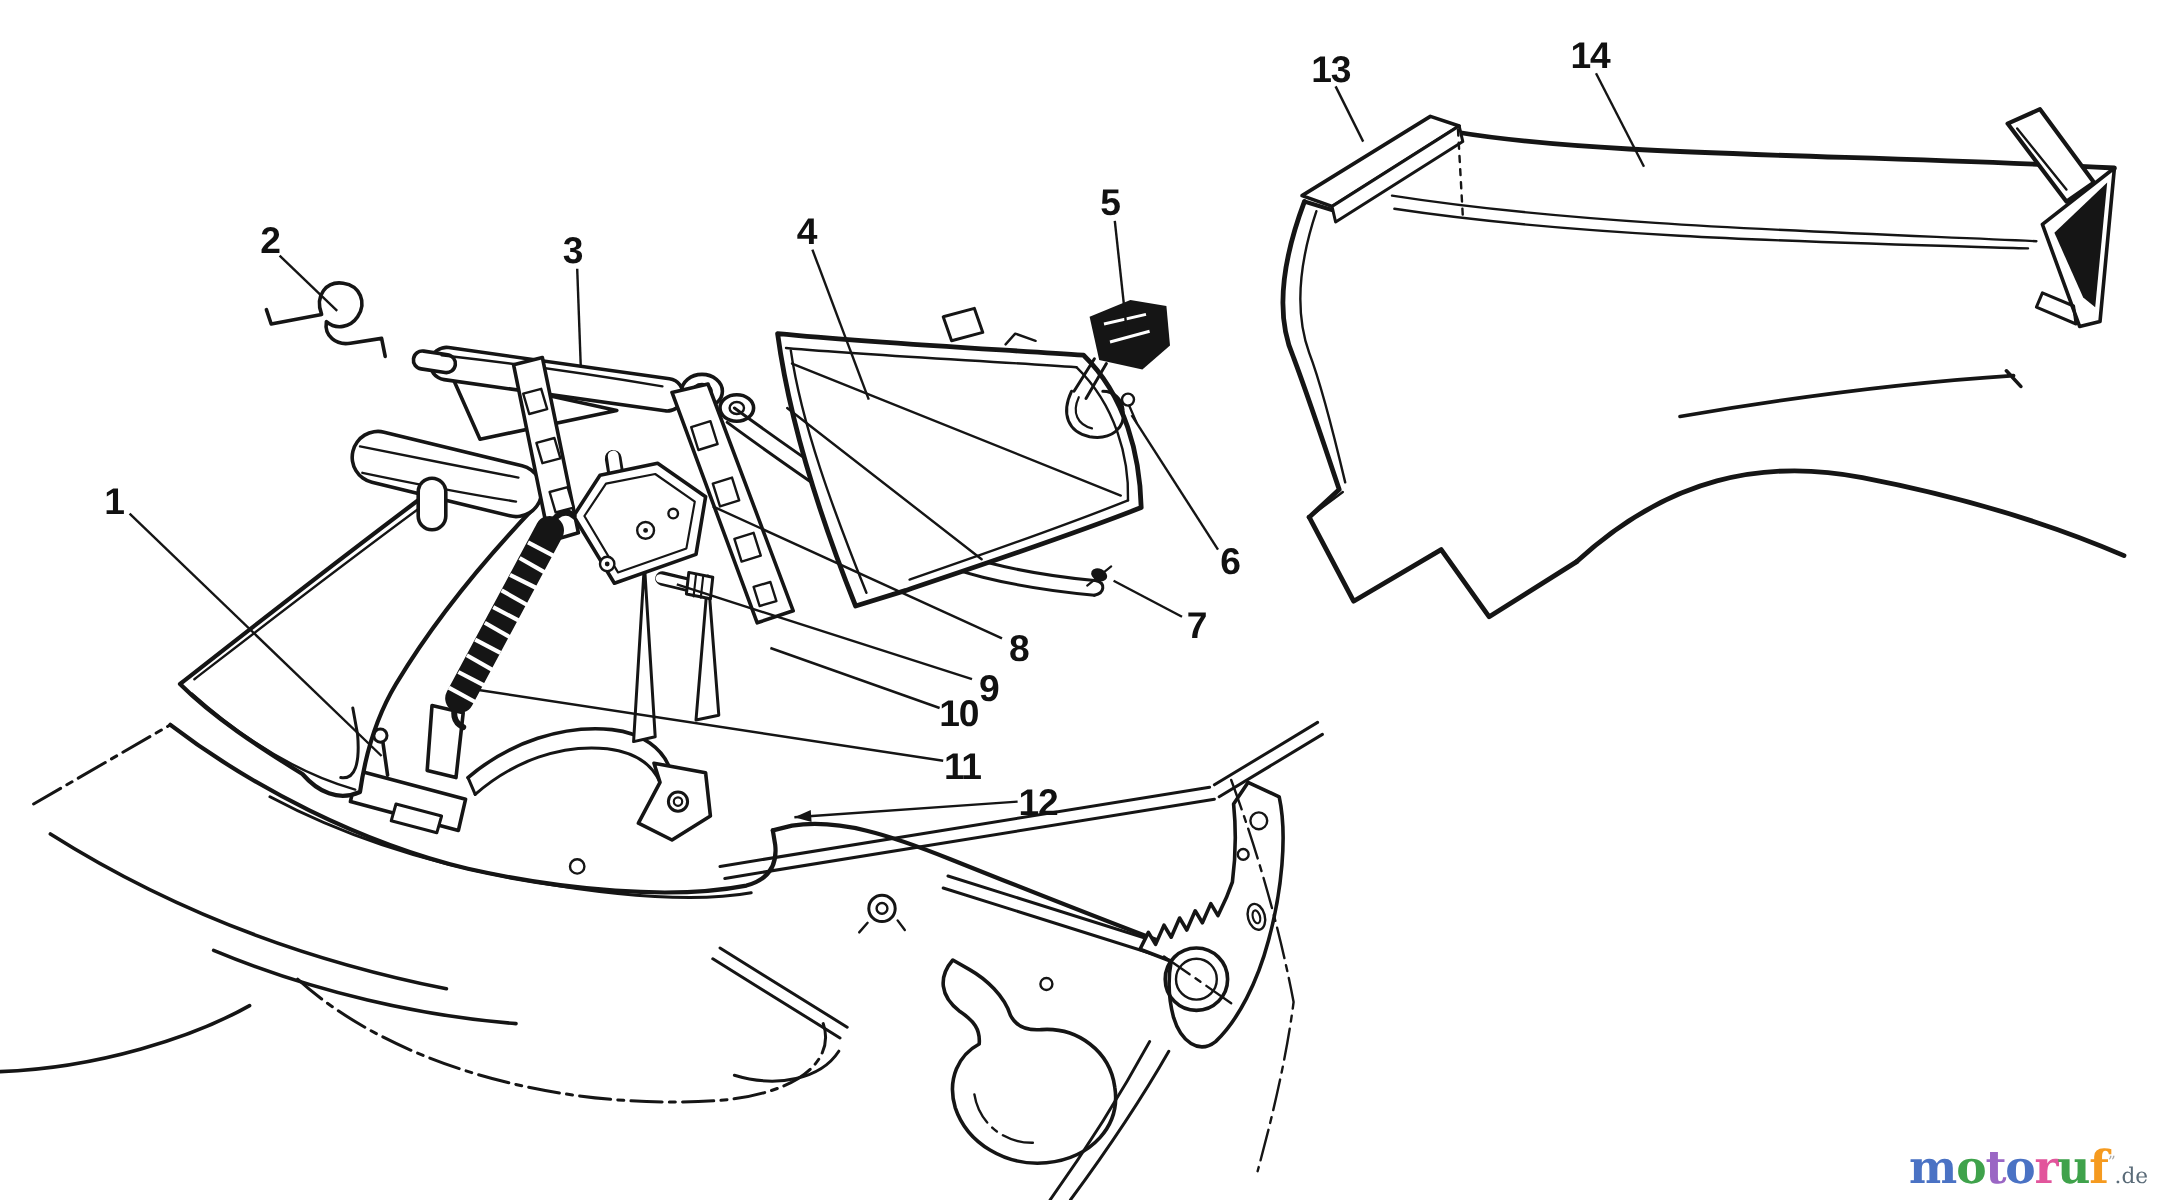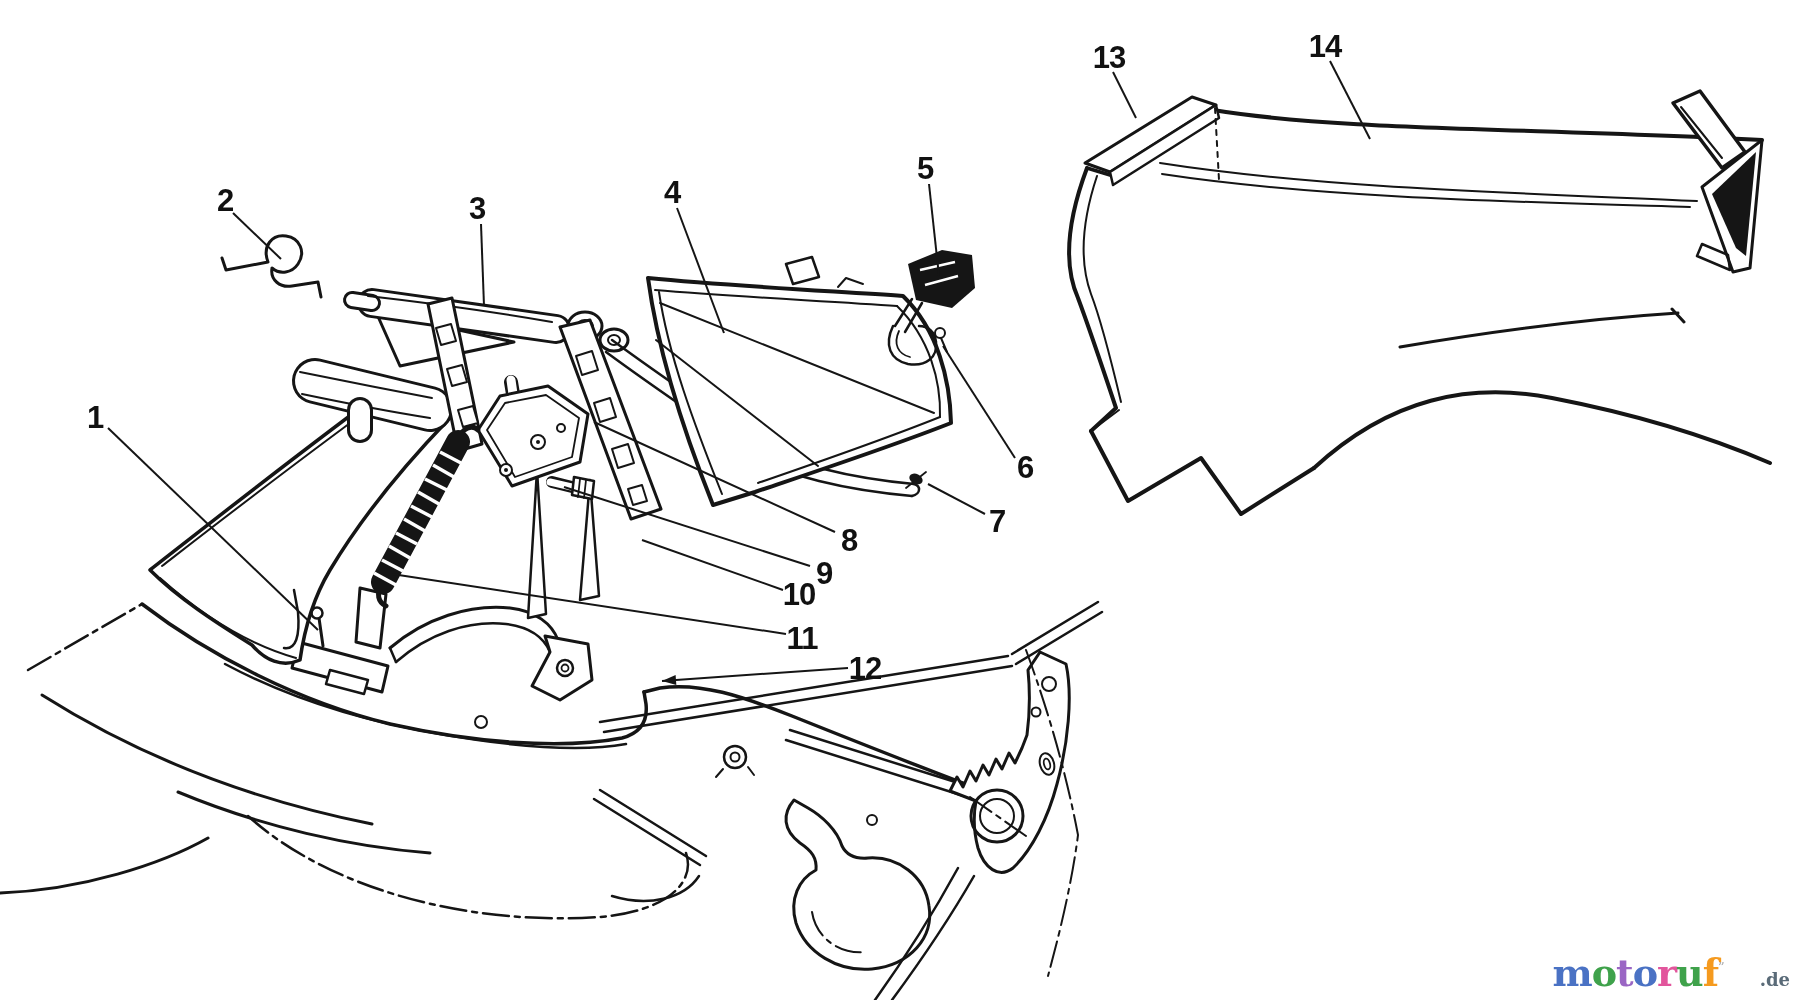--- a/index.html
+++ b/index.html
@@ -13,21 +13,21 @@
   .blk{fill:#151515;stroke:none;}
   .phantom{stroke-dasharray:26 6 5 6;}
   .dash{stroke-dasharray:5 6;}
   .callout-num{font-family:"Liberation Sans",sans-serif;font-weight:700;font-size:31px;
                letter-spacing:-1px;fill:#111;}
   .leader{stroke:#151515;stroke-width:2;fill:none;}
   .logo{position:absolute;right:10px;bottom:8px;text-decoration:none;
         font-family:"DejaVu Serif","Liberation Serif",serif;font-weight:700;
         font-size:38px;line-height:1;letter-spacing:-1px;white-space:nowrap;}
   .logo .mark{font-size:13px;vertical-align:super;font-weight:400;}
-  .logo .suffix{font-size:18px;font-weight:700;letter-spacing:0;margin-left:36px;}
+  .logo .suffix{font-size:18px;font-weight:400;letter-spacing:0;}
 </style>
 </head>
 <body>
 
 <div class="stage">
 <svg width="1800" height="1000" viewBox="0 0 1800 1000">
 
   <g>
     <path class="ln w25 phantom" d="M28,670 L142,604"></path>
     <path class="ln w35" d="M142,604 C210,656 300,702 390,724 C470,742 560,750 622,738 C640,733 648,722 646,704 L644,692"></path>

